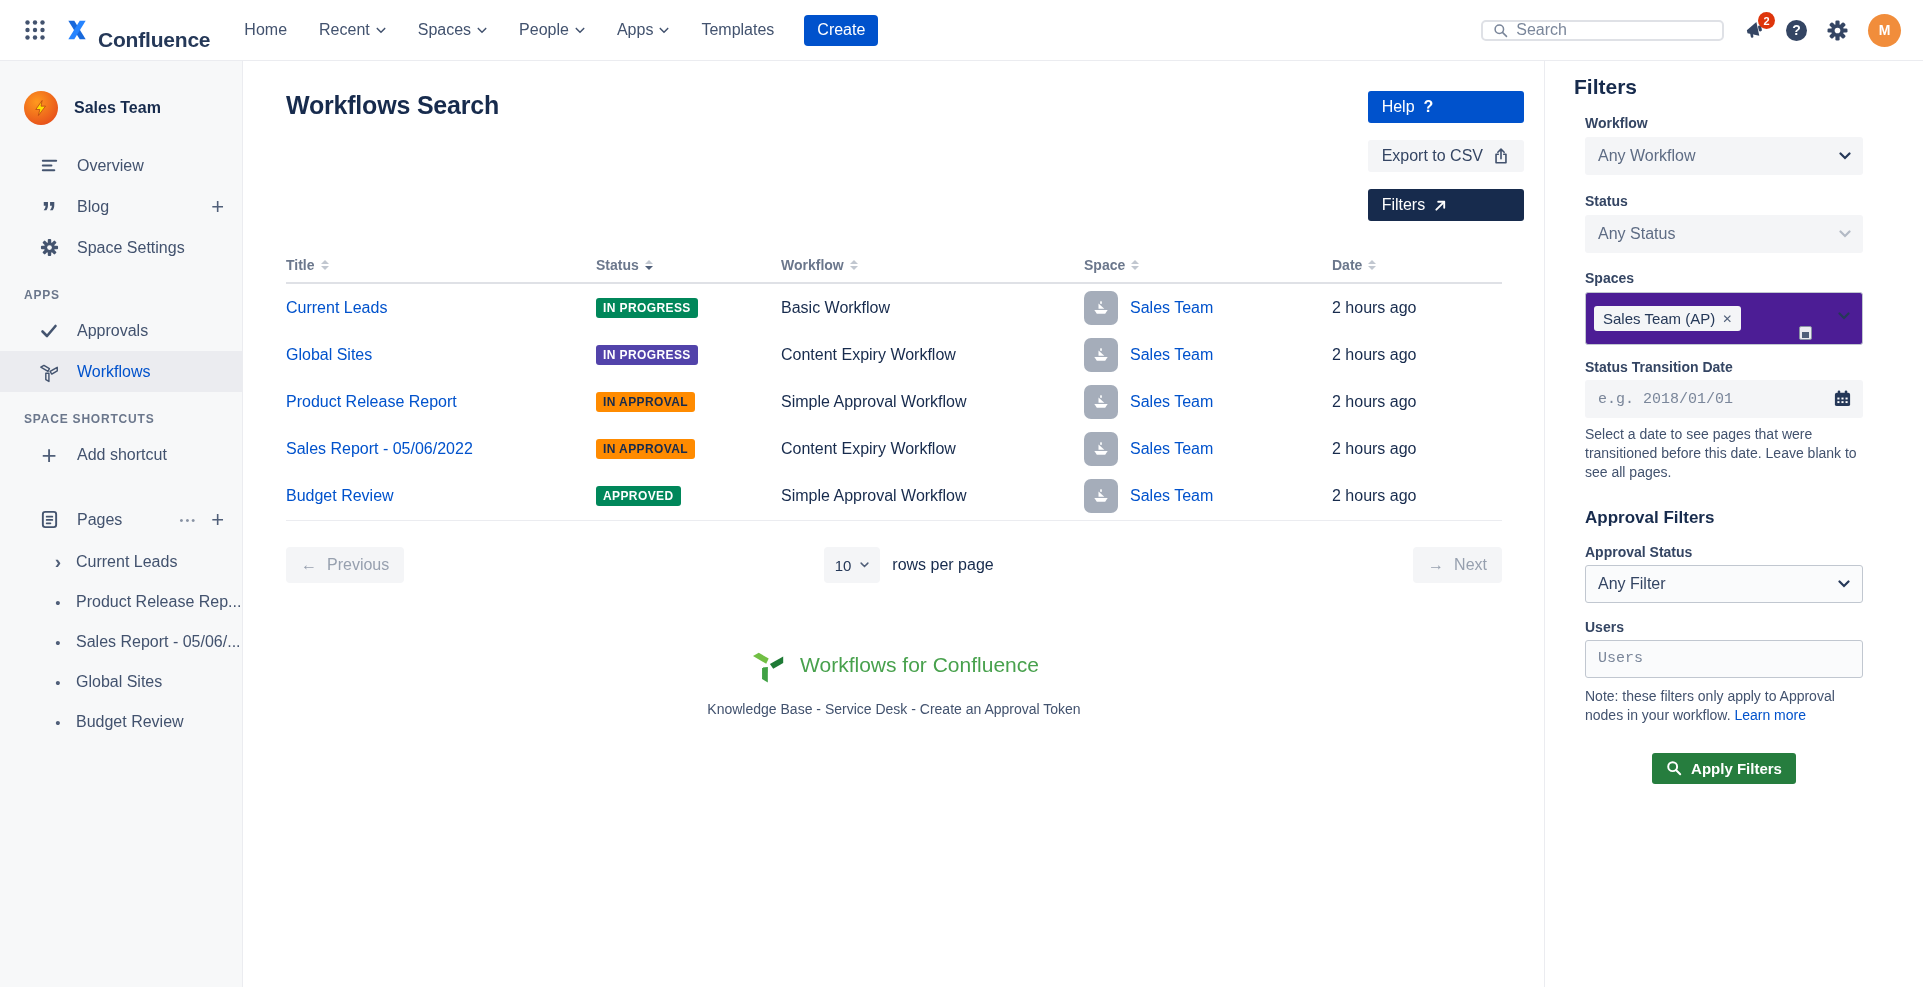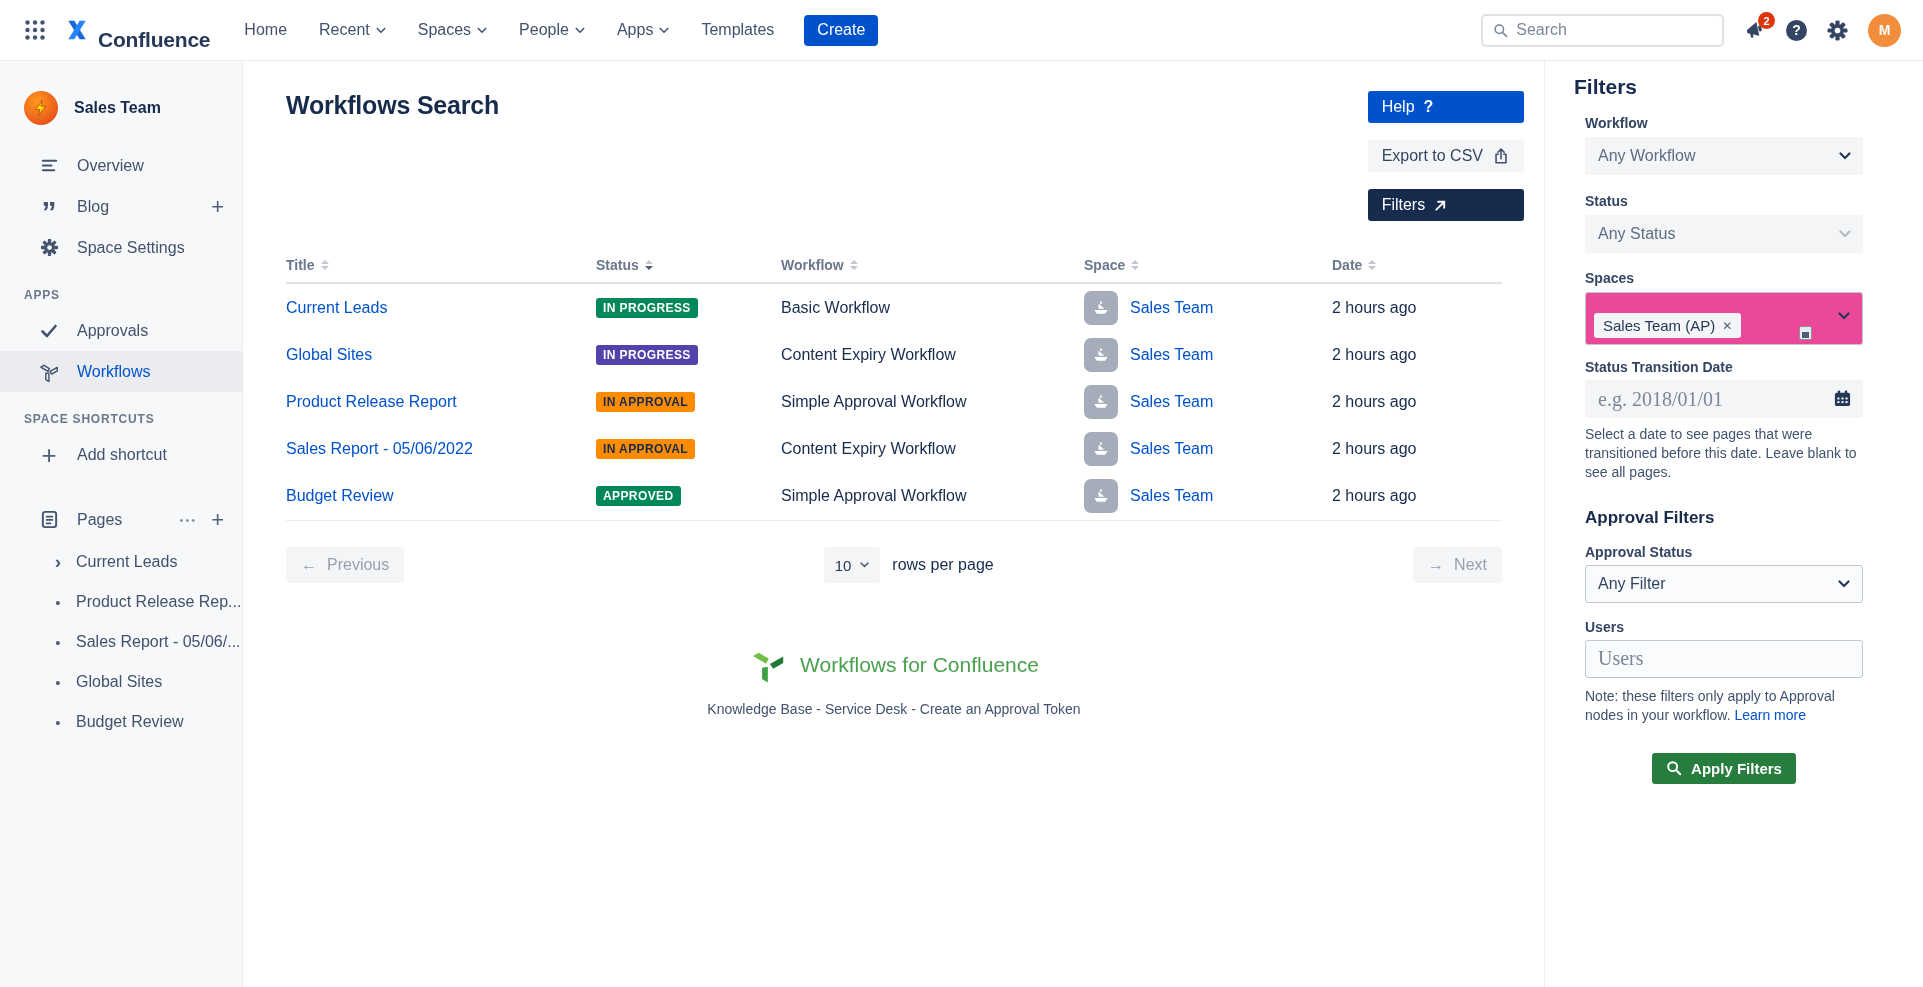--- a/index.html
+++ b/index.html
@@ -21,21 +21,21 @@
   .nav-items { display:flex; align-items:center; gap:32px; }
   .nav-item { display:inline-flex; align-items:center; gap:6px; font-size:16px; color:#42526E; cursor:pointer; }
   .nav-item .chev { color:#42526E; }
   .create {
     margin-left:30px; background:#0052CC; color:#fff; border:none; border-radius:4px;
     font-size:16px; font-weight:500; height:31px; padding:0 13px; cursor:pointer;
     font-family:inherit;
   }
   .nav-right { margin-left:auto; display:flex; align-items:center; gap:20px; }
   .search-box {
-    display:flex; align-items:center; gap:8px; width:243px; height:33px;
+    display:flex; align-items:center; gap:8px; width:243px; height:21px;
     border:2px solid #DFE1E6; border-radius:5px; padding:0 10px; background:#fff;
   }
   .search-box input {
     border:none; outline:none; font-size:16px; color:#42526E; width:100%;
     font-family:inherit; background:transparent;
   }
   .search-box input::placeholder { color:#7A869A; }
   .icon-btn { position:relative; display:inline-flex; align-items:center; justify-content:center; cursor:pointer; }
   .nbadge {
     position:absolute; top:-7px; right:-9px; min-width:17px; height:17px; border-radius:9px;
@@ -137,36 +137,36 @@
   .fgroup { margin-left:11px; width:278px; }
   .flabel { font-size:14px; font-weight:700; color:#344563; }
   .fcontrol { position:relative; width:278px; display:flex; align-items:center; cursor:pointer; }
   .ctl-gray { background:#F4F5F7; border:none; border-radius:3px; height:38px; padding:0 13px; }
   .ctl-white { background:#FAFBFC; border:1px solid #C1C7D0; border-radius:3px; height:38px; padding:0 12px; }
   .ctl-value { font-size:16px; color:#5E6C84; }
   .ctl-value.dark { color:#344563; }
   .ctl-chev { position:absolute; right:12px; }
   .chev-dark { color:#253858; }
   .chev-light { color:#B3BAC5; }
-  .spaces-box { background:#ec4899; border:1px solid #C1C7D0; border-radius:3px; height:53px;
-                align-items:flex-end; padding:6px 8px; }
+  .spaces-box { background:#4c1d95; border:1px solid #C1C7D0; border-radius:3px; height:53px;
+                align-items:center; padding:6px 8px; }
   .chip { display:inline-flex; align-items:center; gap:7px; background:#F4F5F7; border-radius:3px;
           height:25px; padding:0 9px; font-size:15px; color:#253858; }
   .chip-x { font-size:12px; color:#505F79; cursor:pointer; }
   .mini-ind { position:absolute; left:213px; top:33px; width:13px; height:14px;
               border:1px solid #8993A4; border-radius:2px; background:#EBECF0;
               display:flex; align-items:flex-end; justify-content:center; }
   .mini-ind i { display:block; width:7px; height:6px; background:#505F79; margin-bottom:1px; }
   .spaces-box .ctl-chev { top:19px; }
   .fhelp { font-size:14px; color:#42526E; line-height:1.35; width:288px; }
   .fsection-title { font-size:17px; font-weight:700; color:#172B4D; }
   .fnote { font-size:14px; color:#42526E; line-height:1.4; width:288px; }
   .learn-more { color:#0052CC; cursor:pointer; }
-  .date-input, .users-input { border:none; outline:none; background:transparent; font-size:20px;
-                              color:#344563; width:200px; font-family:Liberation Serif, serif; }
+  .date-input, .users-input { border:none; outline:none; background:transparent; font-size:15px;
+                              color:#344563; width:200px; font-family:Liberation Mono, monospace; }
   .users-input { width:230px; }
   .date-input::placeholder, .users-input::placeholder { color:#7A869A; }
   .cal-wrap { position:absolute; right:11px; top:9px; }
   .apply-btn { margin:27px auto 0 auto; display:flex; align-items:center; gap:9px;
                background:#267D3E; color:#fff; border:none; border-radius:3px; height:31px;
                padding:0 14px; font-size:15px; font-weight:700; cursor:pointer; font-family:inherit; }
 
   .mt16 { margin-top:16px; } .mt17 { margin-top:17px; } .mt18 { margin-top:18px; }
   .mt14 { margin-top:14px; } .mt6 { margin-top:6px; } .mt5 { margin-top:5px; }
   .mt7 { margin-top:7px; } .mt26 { margin-top:26px; } .mt9 { margin-top:9px; }

